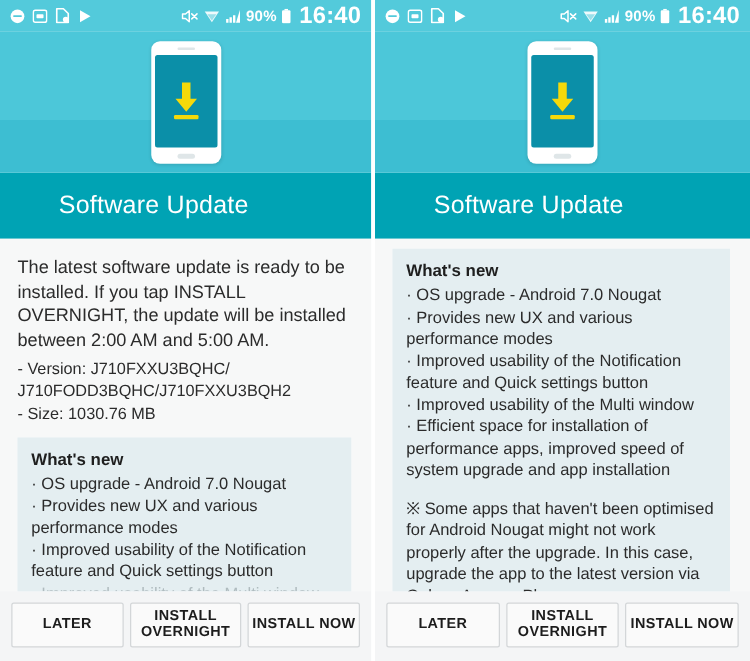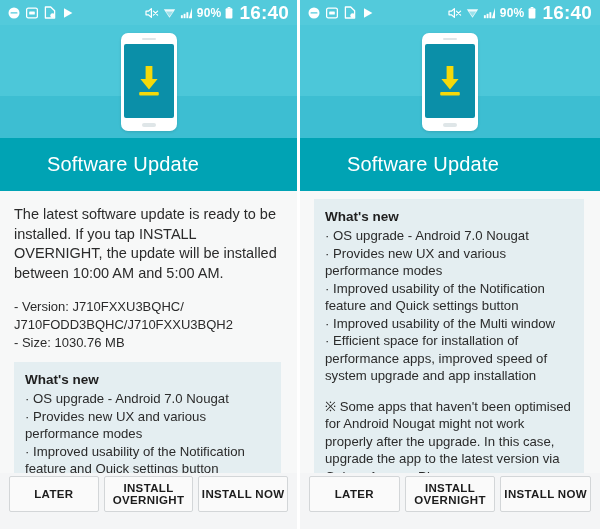--- a/index.html
+++ b/index.html
@@ -140,21 +140,21 @@
     font-size: 14.5px;
     line-height: 19.5px;
     margin: 4px 0 0 0;
   }
   .meta-line {
     color: #2b2b2b;
     font-size: 13px;
     line-height: 18px;
     margin: 0;
   }
-  .meta-block { margin-top: 15px; }
+  .meta-block { margin-top: 3px; }
 
   
   .whatsnew {
     background: #e4eef1;
     padding: 9px 11px 10px 11px;
     box-sizing: border-box;
   }
   .wn-left { margin-top: 10px; }
   .wn-title {
     font-size: 13.5px;
@@ -184,21 +184,21 @@
     max-height: 7px;
     overflow: hidden;
   }
 
   
   .buttonbar {
     flex: 0 0 auto;
     height: 56px;
     background: #f4f5f6;
     display: flex;
-    align-items: flex-start;
+    align-items: center;
     justify-content: space-between;
     gap: 5px;
     padding: 3px 9px 6px 9px;
     box-sizing: border-box;
   }
   .btn {
     flex: 1 1 0;
     height: 36px;
     background: #fafafa;
     border: 1px solid #d3d6d8;
@@ -279,21 +279,21 @@
         </div>
         <div class="phone-home"></div>
       </div>
     </div>
 
     <div class="titlebar">
       <div class="title">Software Update</div>
     </div>
 
     <div class="content">
-      <p class="body-text">The latest software update is ready to be installed. If you tap INSTALL OVERNIGHT, the update will be installed between 10:00 AM and 5:00 AM.</p>
+      <p class="body-text">The latest software update is ready to be installed. If you tap INSTALL OVERNIGHT, the update will be installed between 2:00 AM and 5:00 AM.</p>
       <div class="meta-block">
         <p class="meta-line">- Version: J710FXXU3BQHC/</p>
         <p class="meta-line">J710FODD3BQHC/J710FXXU3BQH2</p>
         <p class="meta-line">- Size: 1030.76 MB</p>
       </div>
       <div class="whatsnew wn-left">
         <p class="wn-title">What's new</p>
         <p class="wn-item">· OS upgrade - Android 7.0 Nougat</p>
         <p class="wn-item">· Provides new UX and various performance modes</p>
         <p class="wn-item">· Improved usability of the Notification feature and Quick settings button</p>

